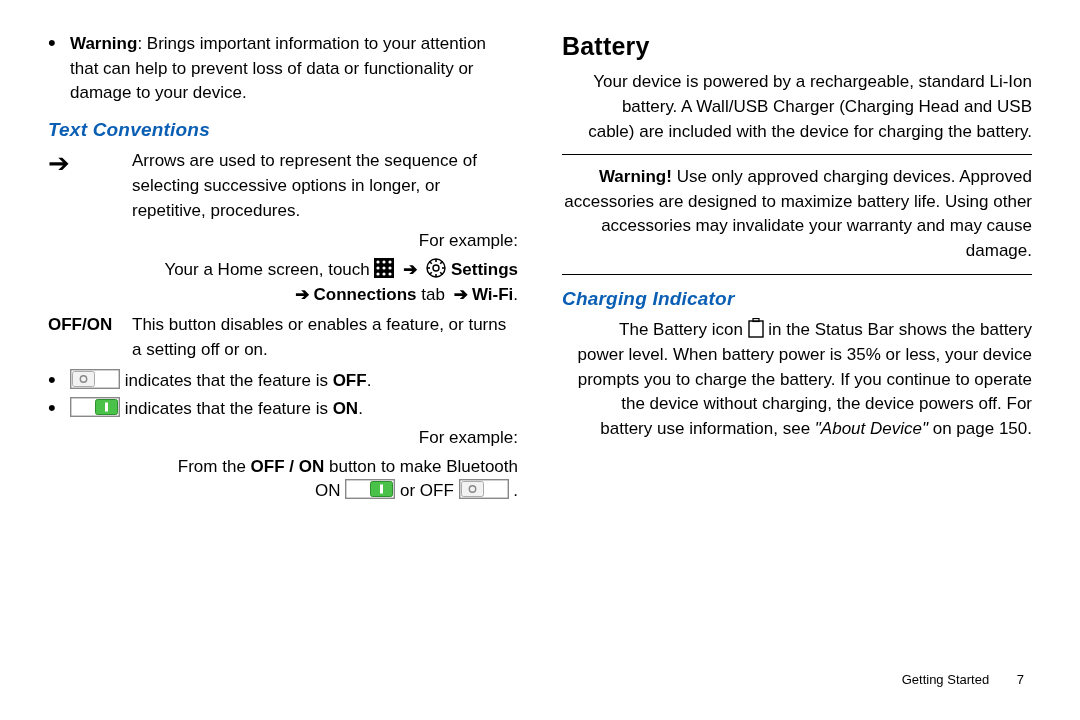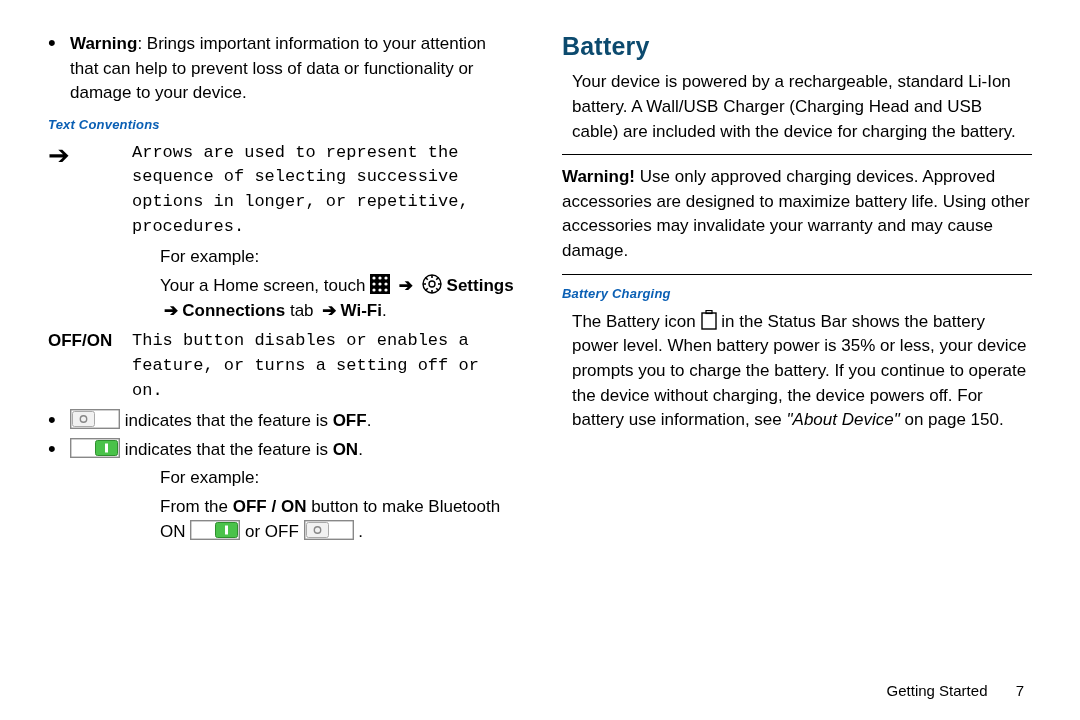--- a/index.html
+++ b/index.html
@@ -1,31 +1,31 @@
 <!DOCTYPE html>
 <html><head>
 <meta charset="utf-8">
 <style>
   html,body{margin:0;padding:0;width:1080px;height:720px;background:#fff;}
   body{font-family:Arial,Helvetica,sans-serif;font-size:17px;line-height:1.45;color:#000;}
   .page{display:flex;padding:28px 48px 0 48px;box-sizing:border-box;gap:44px;}
   .col{flex:1;min-width:0;}
-  .h1{color:#0c4a6e;font-weight:800;font-size:25px;margin:0 0 6px 0;letter-spacing:.2px;}
-  .h2{color:#0a5fb4;font-weight:800;font-style:italic;font-size:13px;margin:10px 0 6px 0;letter-spacing:.2px;}
-  .para{margin:4px 0;}
+  .h1{color:#000000;font-weight:800;font-size:25px;margin:0 0 6px 0;letter-spacing:.2px;}
+  .h2{color:#0a5fb4;font-weight:800;font-style:italic;font-size:19px;margin:10px 0 6px 0;letter-spacing:.2px;}
+  .para{margin:4px 0;text-align:right;}
   .indent1{margin-left:10px;}
   .def{display:flex;margin:6px 0;}
   .def .term{width:84px;flex:0 0 84px;font-weight:700;}
   .def .term.arrow{font-weight:400;font-size:26px;line-height:1.05;padding-top:1px;}
-  .def .body{flex:1;font-family:Liberation Mono, monospace;}
+  .def .body{flex:1;}
   .sub{margin-left:112px;}
   .bullet{display:flex;margin:4px 0;}
   .bullet .dot{width:22px;flex:0 0 22px;font-size:22px;line-height:1;}
   hr.rule{border:0;border-top:1.5px solid #000;margin:10px 0;}
-  .footer{position:absolute;bottom:18px;right:56px;font-size:15px;}
+  .footer{position:absolute;bottom:30px;right:56px;font-size:13px;}
   .footer .num{display:inline-block;margin-left:24px;}
   .b{font-weight:700;}
   .it{font-style:italic;}
   .arrow-inline{font-weight:700;padding:0 4px;}
   
   svg{display:inline-block;vertical-align:-3px;}
 </style>
 </head>
 <body>
 
@@ -129,21 +129,21 @@
 
   <div class="col">
     <div class="h1">Battery</div>
     <div class="para indent1">Your device is powered by a rechargeable, standard Li-Ion battery. A Wall/USB Charger (Charging Head and USB cable) are included with the device for charging the battery.</div>
     <hr class="rule">
     <div class="para">
       <span class="b">Warning!</span>
       <span> </span><span>Use only approved charging devices. Approved accessories are designed to maximize battery life. Using other accessories may invalidate your warranty and may cause damage.</span>
     </div>
     <hr class="rule">
-    <div class="h2">Battery Charging</div>
+    <div class="h2">Charging Indicator</div>
     <div class="para indent1">
       <span>The Battery icon </span>
       <svg width="16" height="20" viewBox="0 0 16 20">
           <rect x="5" y="0.5" width="6" height="3" fill="none" stroke="#000" stroke-width="1.2"></rect>
           <rect x="1" y="3" width="14" height="16" fill="none" stroke="#000" stroke-width="1.4"></rect>
         </svg>
       <span> in the Status Bar shows the battery power level. When battery power is 35% or less, your device prompts you to charge the battery. If you continue to operate the device without charging, the device powers off. For battery use information, see </span><span class="it">"About Device"</span><span> on page 150.</span>
     </div>
   </div>
 </div>

